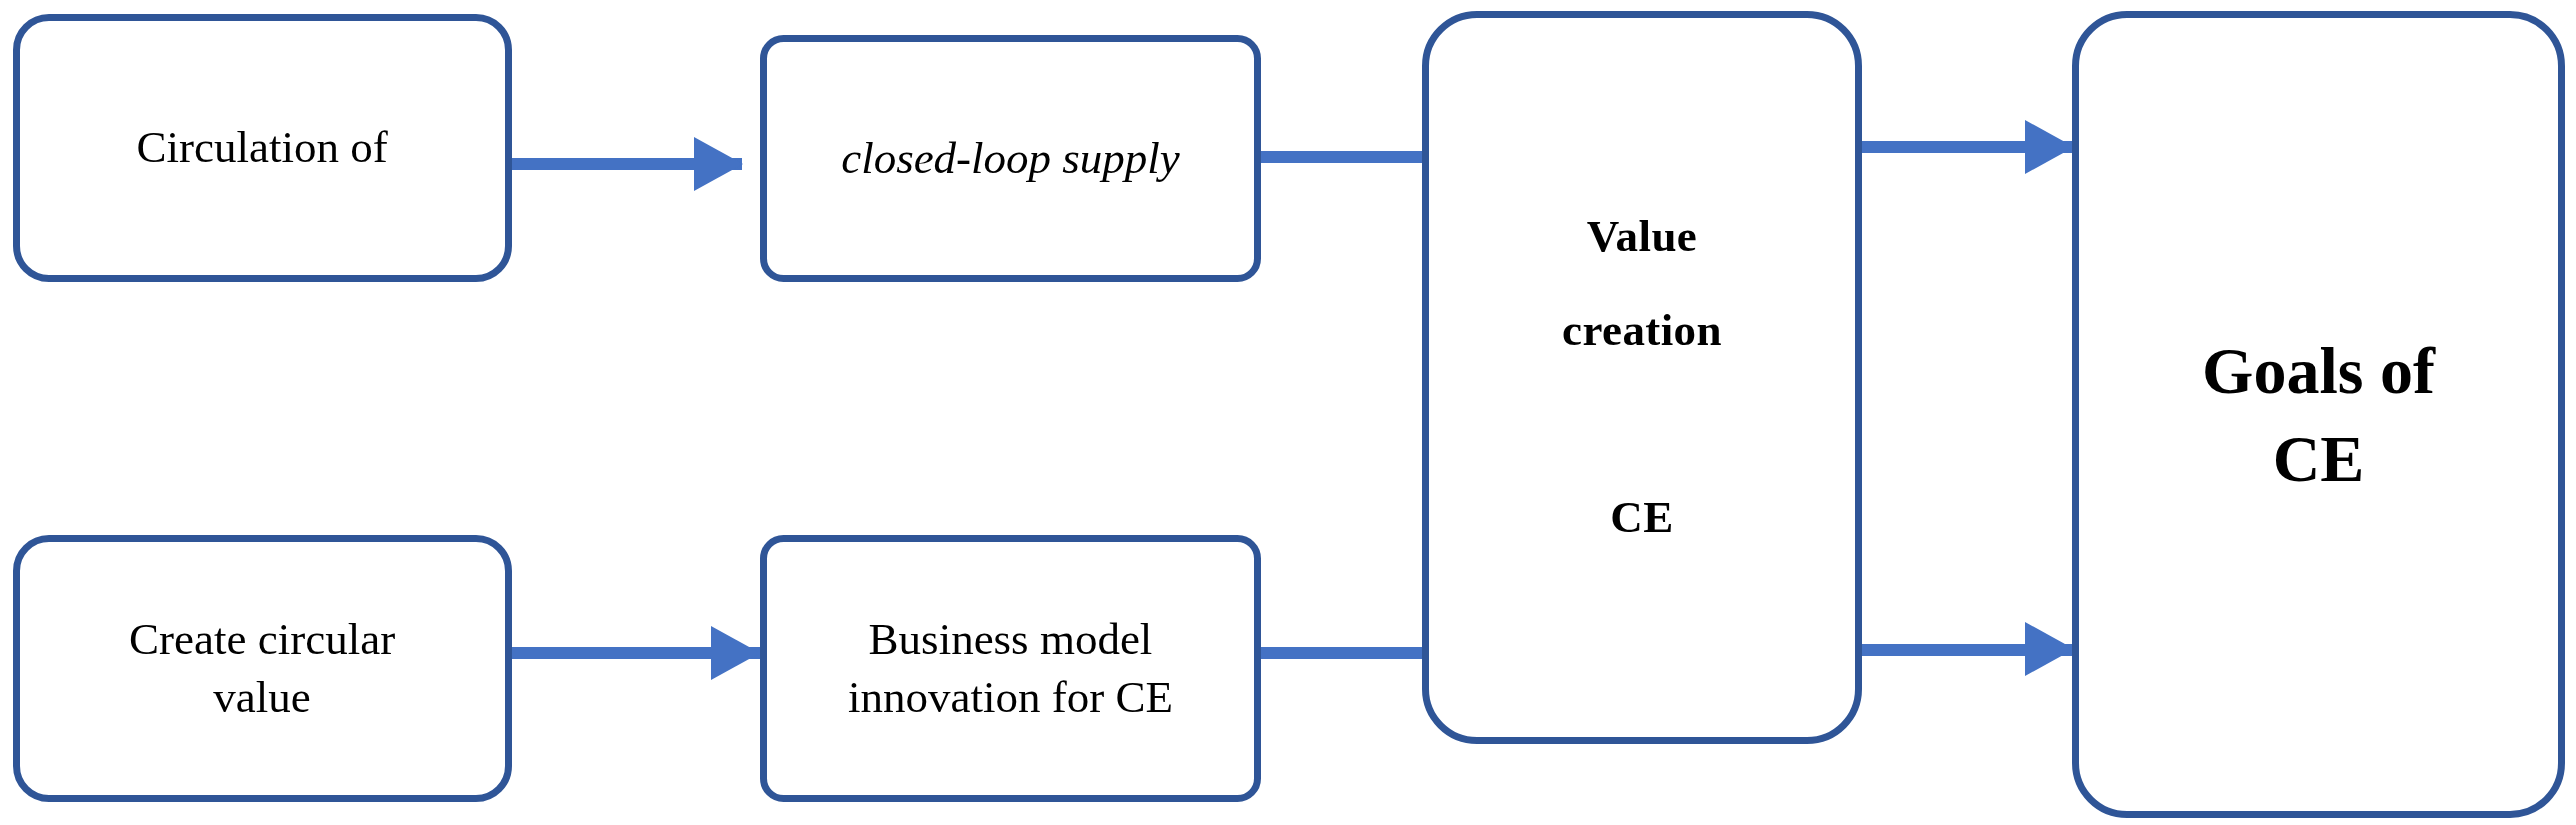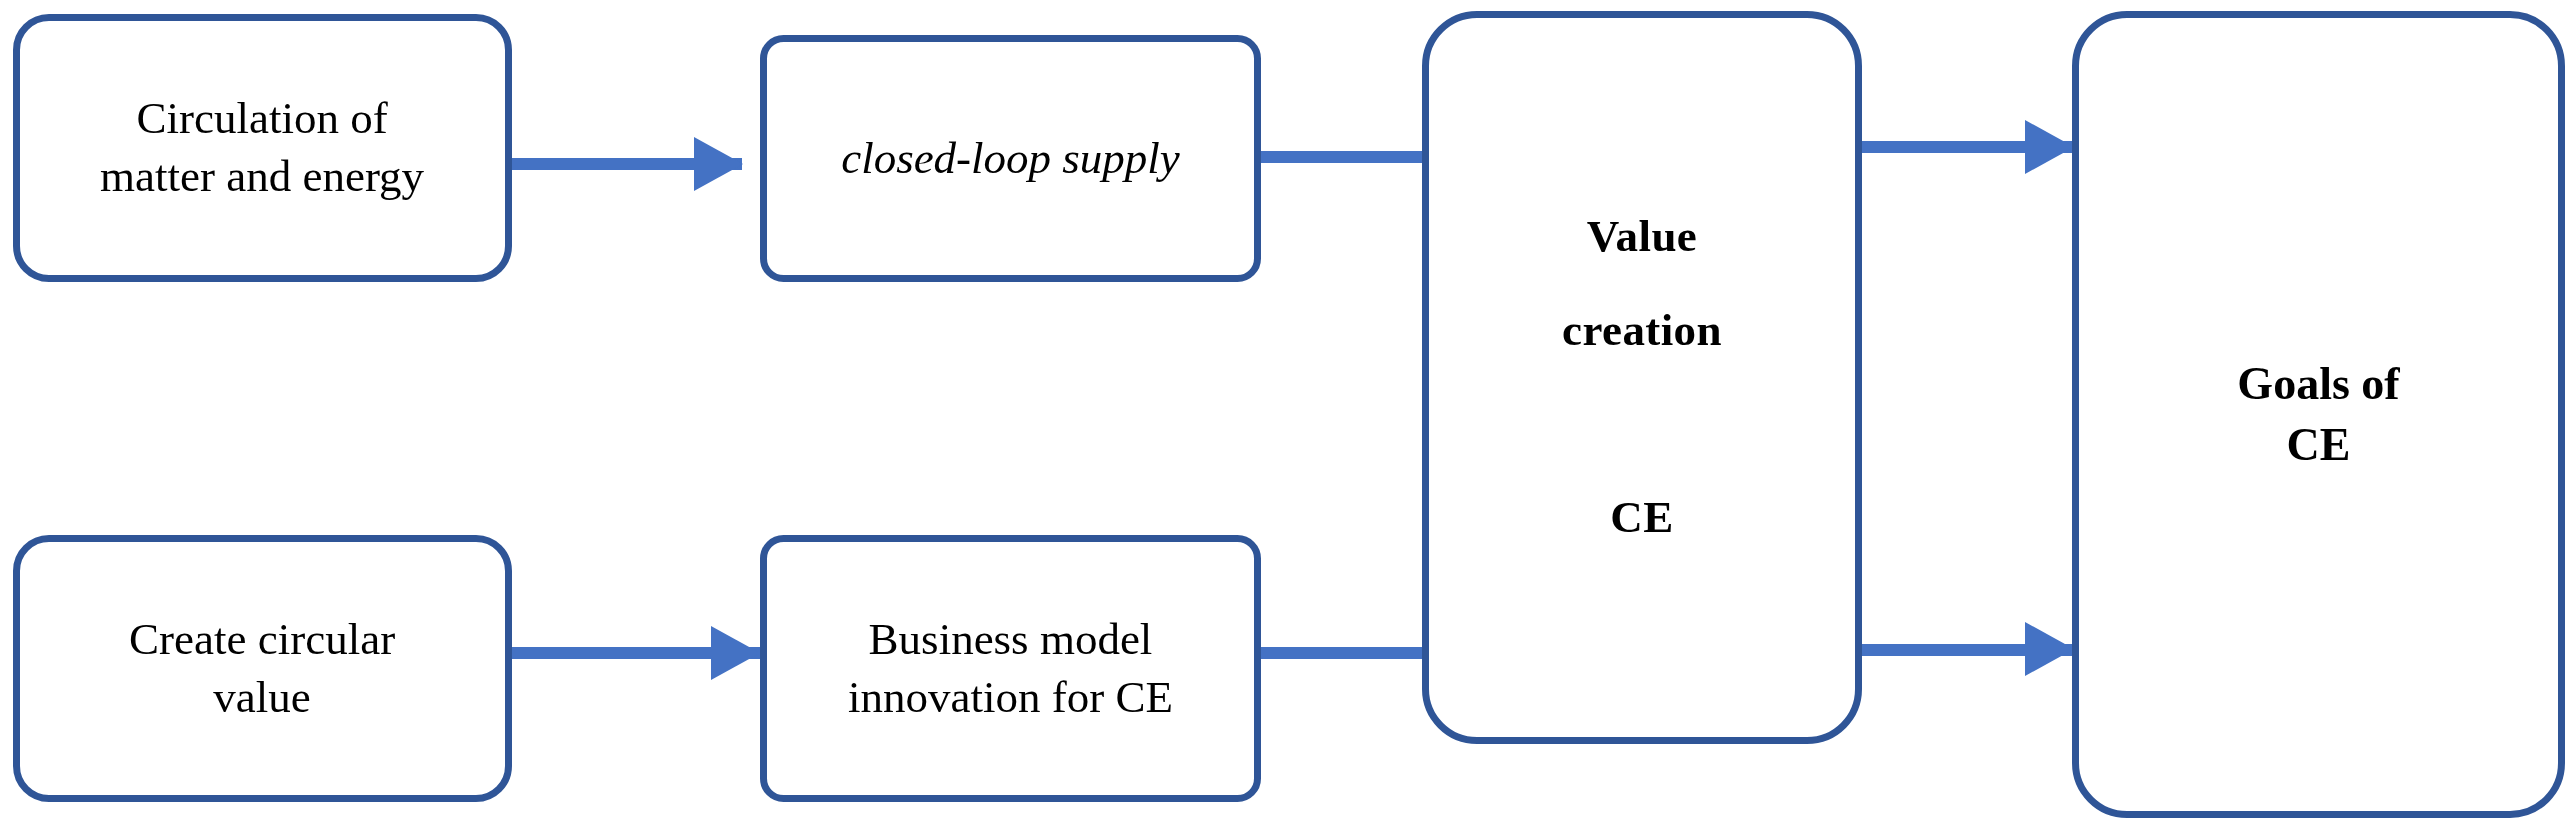--- a/index.html
+++ b/index.html
@@ -57,21 +57,21 @@
     border-radius: 55px;
   }
   #node-goals {
     left: 2072px; top: 11px;  width: 493px;  height: 807px;
     border-radius: 55px;
   }
 
   
   .t-regular   { font-size: 45px; line-height: 1.28; font-weight: normal; }
   .t-bold-mid  { font-size: 45px; line-height: 2.08; font-weight: bold; letter-spacing: 0.4px; }
-  .t-bold-big  { font-size: 46px; line-height: 1.32; font-weight: bold; }
+  .t-bold-big  { font-size: 66px; line-height: 1.32; font-weight: bold; }
 
   
   .conn {
     position: absolute;
     background: #4472C4;
     height: 11.8px;
     z-index: 1;
   }
   .arrowhead {
     position: absolute;
@@ -111,21 +111,20 @@
   <div class="arrowhead" id="head-4"></div>
 
   <div class="conn" id="conn-5"></div>
 
   <div class="conn" id="conn-6"></div>
   <div class="arrowhead" id="head-6"></div>
 
   <div class="node" id="node-circulation">
     <span class="label t-regular">
       <span>Circulation of</span><br>
-      <span>matter and energy</span>
     </span>
   </div>
 
   <div class="node" id="node-closedloop">
     <span class="label t-regular">
       <span>closed-loop supply</span><br>
     </span>
   </div>
 
   <div class="node" id="node-business-model">

